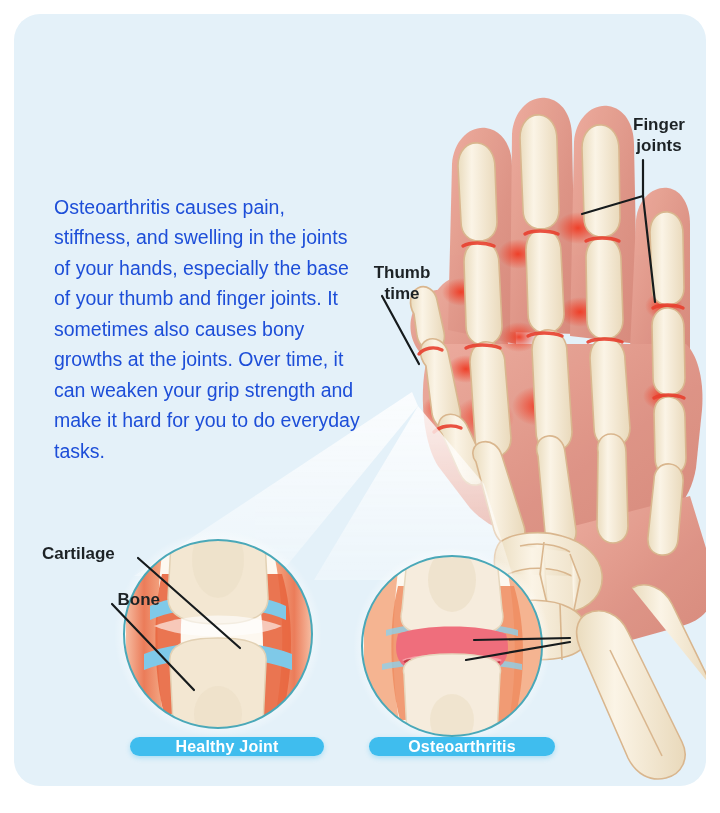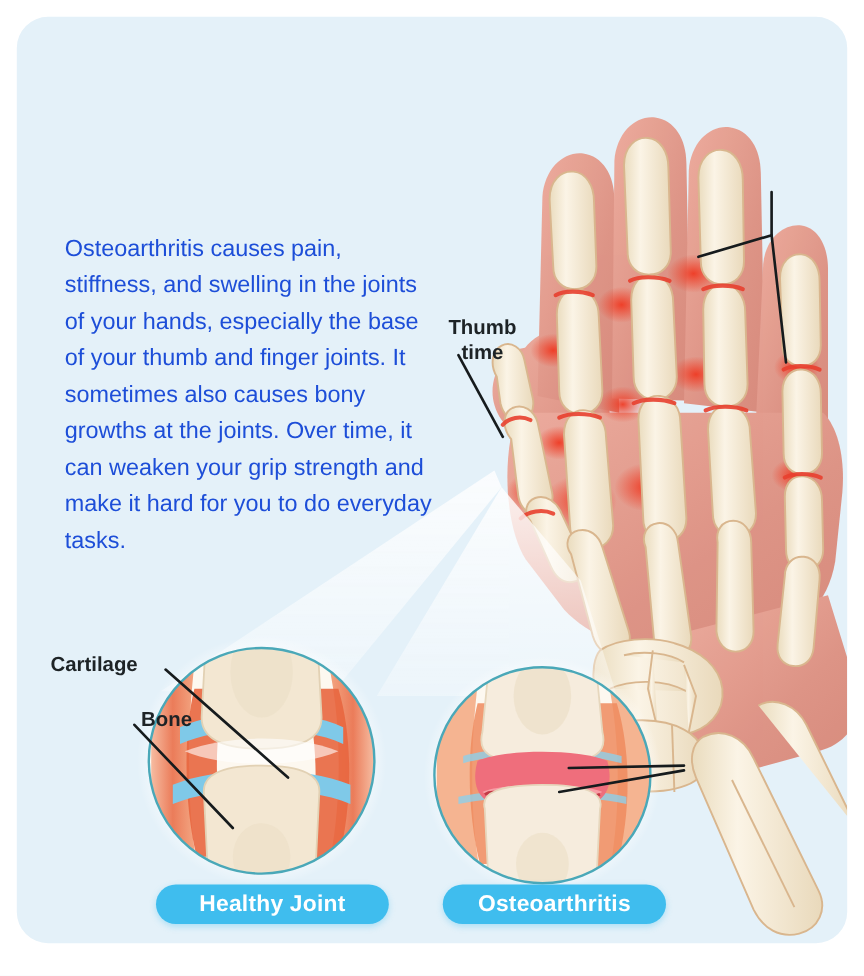--- a/index.html
+++ b/index.html
@@ -23,22 +23,22 @@
   
   .lbl{position:absolute;font-weight:700;color:#1d2326;font-size:17px;
        line-height:21px;text-align:center;}
   #lbl-finger{left:595px;top:100px;width:100px;}
   #lbl-thumb{left:340px;top:248px;width:96px;}
   #lbl-cartilage{left:28px;top:529px;width:118px;text-align:left;}
   #lbl-bone{left:28px;top:575px;width:118px;text-align:right;}
   #lbl-damage{left:566px;top:600px;width:140px;}
 
   
-  .pill{position:absolute;height:33px;border-radius:17px;background:#3fbdee;
-        color:#ffffff;font-weight:700;font-size:19px;display:flex;
+  .pill{position:absolute;height:19px;border-radius:17px;background:#3fbdee;
+        color:#ffffff;font-weight:700;font-size:16px;display:flex;
         align-items:center;justify-content:center;letter-spacing:.2px;
         box-shadow:0 2px 5px rgba(63,189,238,.35);}
   #pill-healthy{left:116px;top:723px;width:194px;}
   #pill-oa{left:355px;top:723px;width:186px;}
 
   svg.layer{position:absolute;left:0;top:0;width:692px;height:772px;
             pointer-events:none;}
   .leader{stroke:#161b1d;stroke-width:2.2;fill:none;stroke-linecap:round;}
 </style>
 </head>
@@ -271,20 +271,24 @@
       <path class="leader" d="M124,544 L226,634"></path>
       <path class="leader" d="M98,590 L180,676"></path>
       <path class="leader" d="M556,624 L460,626"></path>
       <path class="leader" d="M556,628 L452,646"></path>
     </g>
   </svg>
 
 
   <p class="body-copy">Osteoarthritis causes pain, stiffness, and swelling in the joints of your hands, especially the base of your thumb and finger joints. It sometimes also causes bony growths at the joints. Over time, it can weaken your grip strength and make it hard for you to do everyday tasks.</p>
 
+  <div class="lbl" id="lbl-finger">
+    <span>Finger</span><br>
+    <span>joints</span>
+  </div>
 
   <div class="lbl" id="lbl-thumb">
     <span>Thumb</span><br>
     <span>time</span>
   </div>
 
   <div class="lbl" id="lbl-cartilage">Cartilage</div>
   <div class="lbl" id="lbl-bone">Bone</div>
 
 

